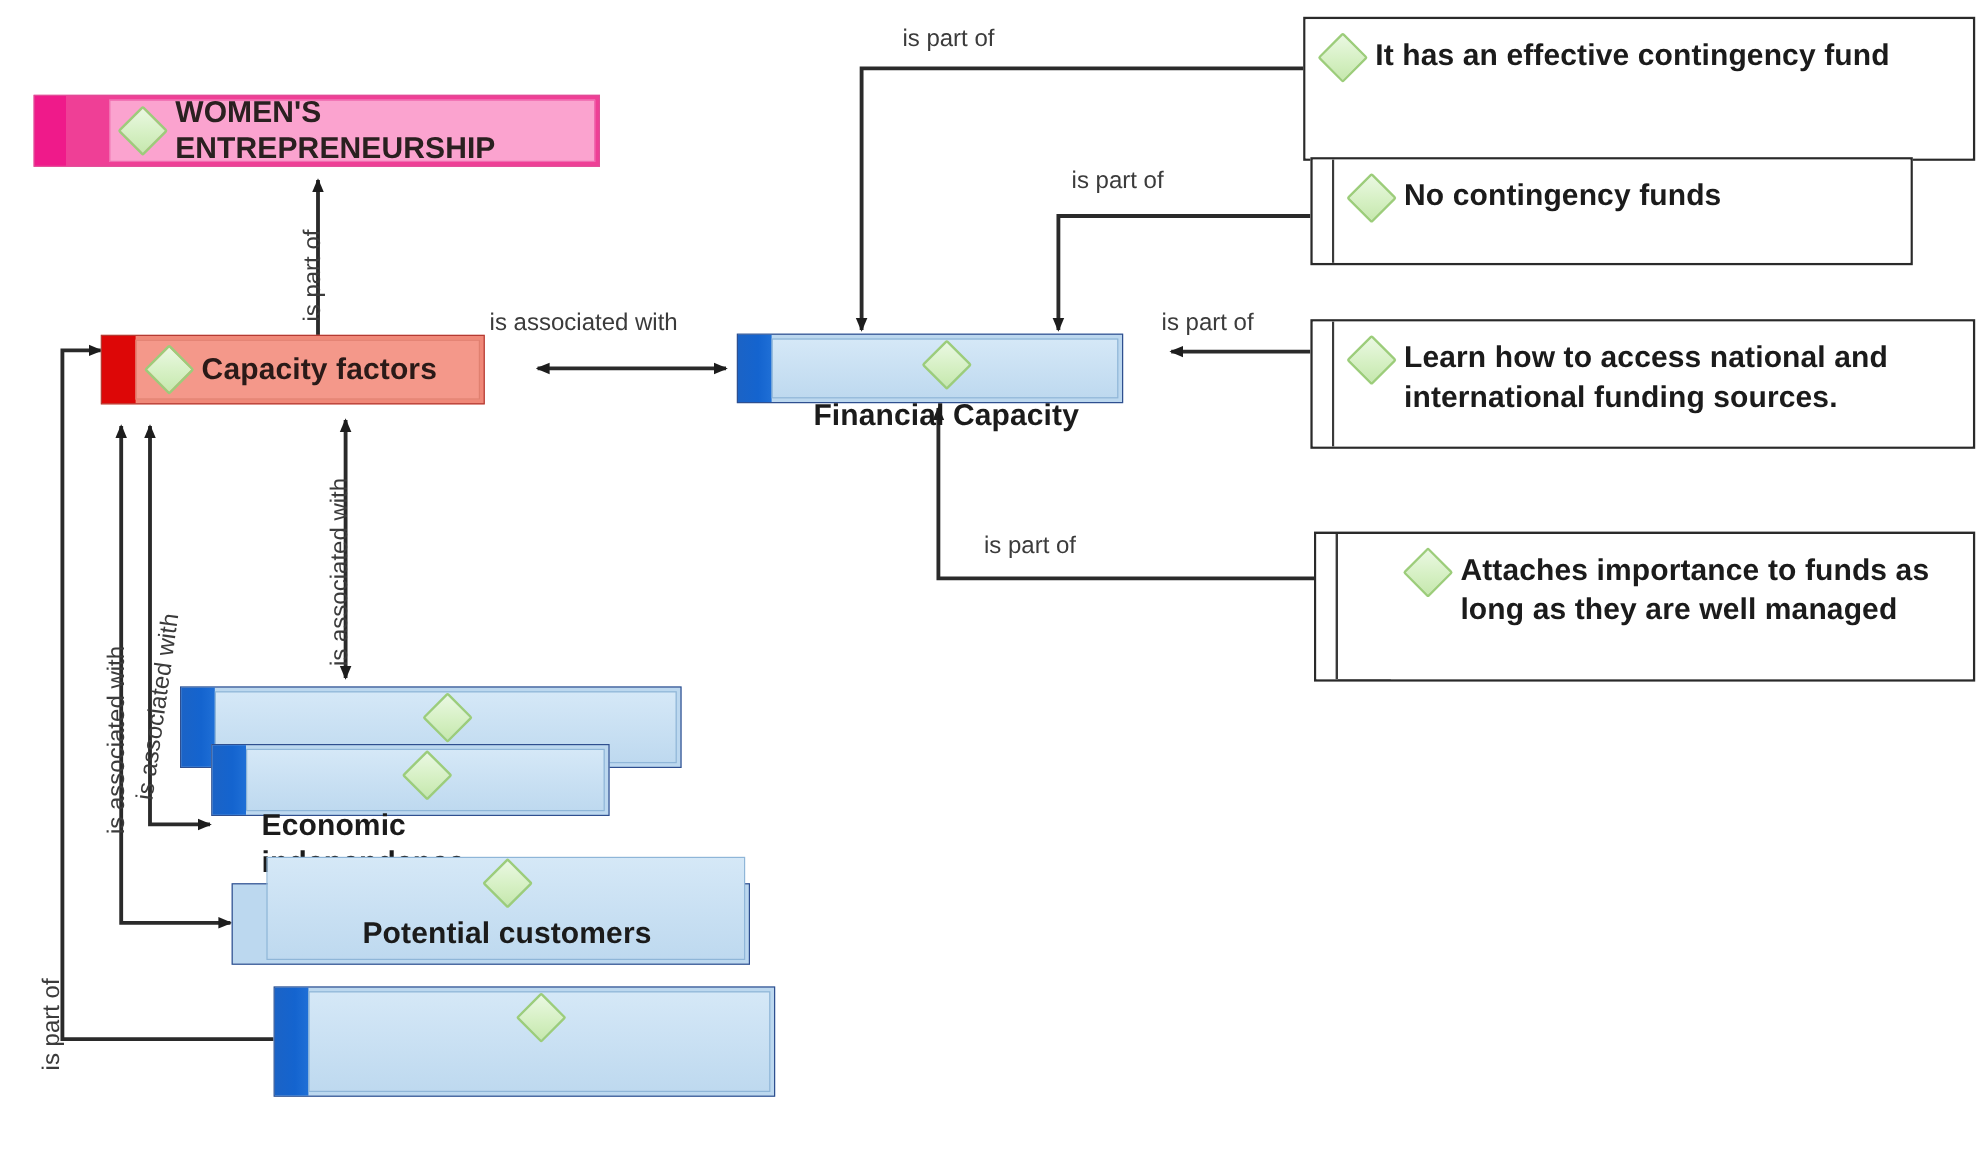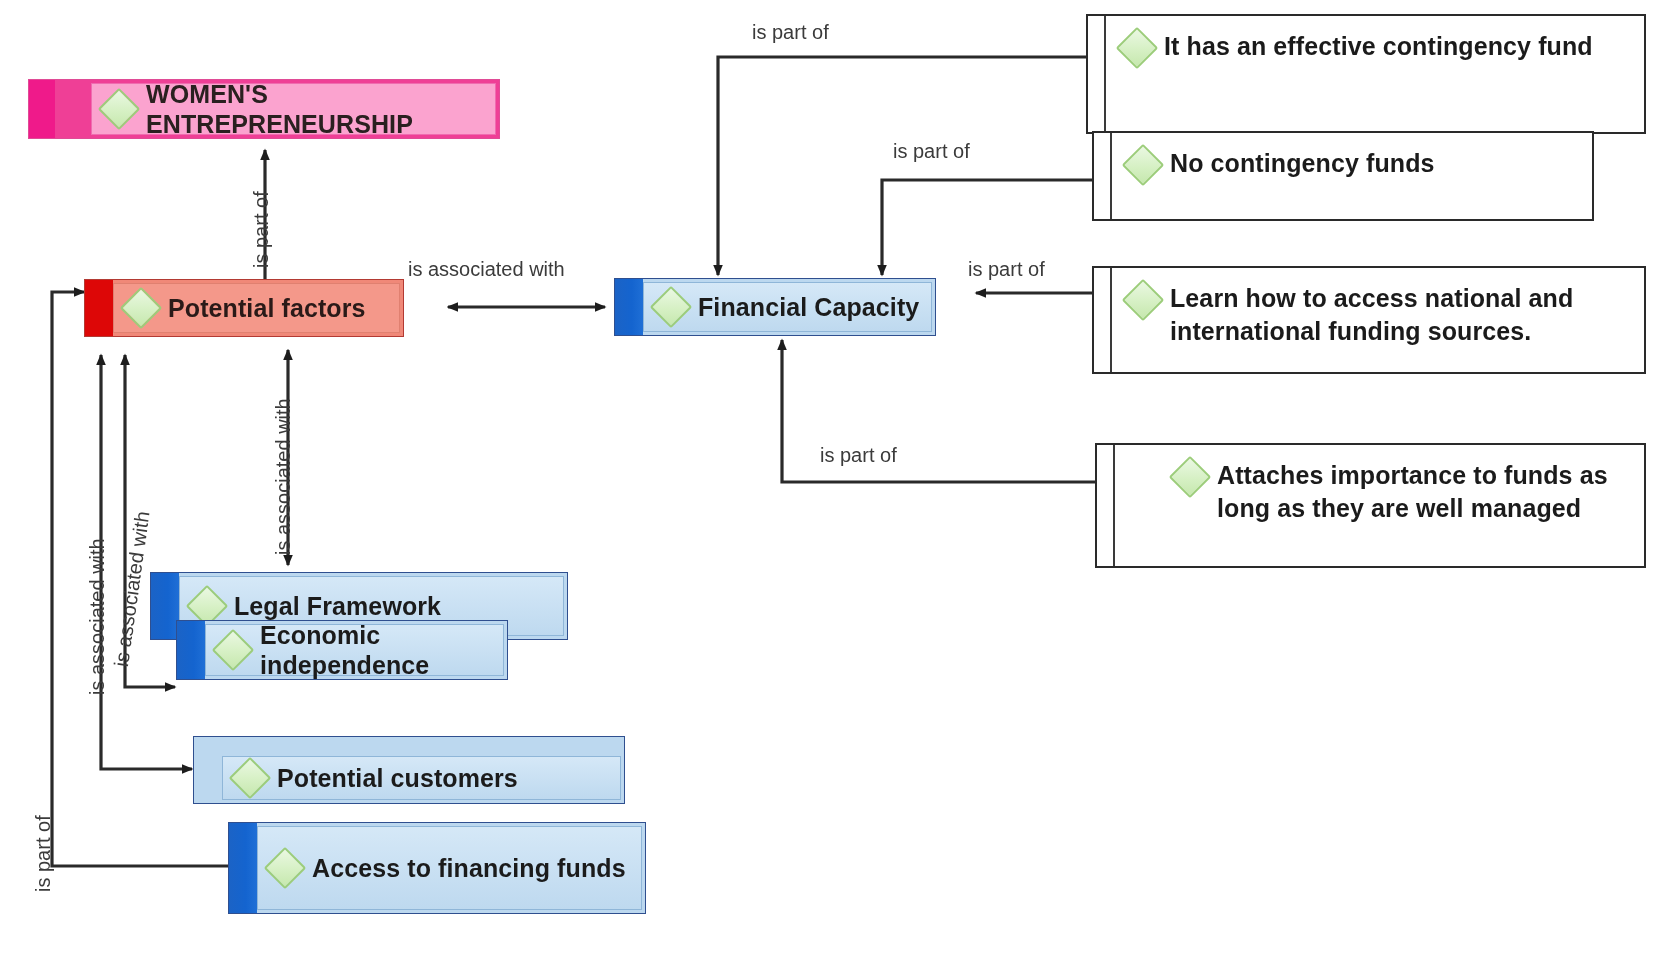--- a/index.html
+++ b/index.html
@@ -106,20 +106,21 @@
     background: #bcd8ef;
   }
   .node-blue .stripe {
     width: 28px;
     background: linear-gradient(to right, #1b63c6 0%, #1464cf 60%, #1f6fd6 100%);
   }
   .node-blue .body {
     background: linear-gradient(to bottom, #d5e8f7 0%, #bed9ef 100%);
     border: 1px solid #8fb6d8;
     margin: 3px 3px 3px 0;
+    flex-direction: column;
   }
   .node-blue .label {
     font-size: 25px;
   }
 
   
   .node-white {
     border: 2px solid #2a2a2a;
     background: #ffffff;
   }
@@ -226,21 +227,21 @@
     <div class="body">
       <div class="diamond"></div>
       <div class="label">WOMEN'S ENTREPRENEURSHIP</div>
     </div>
   </div>
 
   <div class="node node-red" style="left:84px; top:279px; width:320px; height:58px;">
     <div class="stripe"></div>
     <div class="body">
       <div class="diamond"></div>
-      <div class="label">Potential factors</div>
+      <div class="label">Capacity factors</div>
     </div>
   </div>
 
   <div class="node node-blue" style="left:614px; top:278px; width:322px; height:58px;">
     <div class="stripe"></div>
     <div class="body">
       <div class="diamond"></div>
       <div class="label">Financial Capacity</div>
     </div>
   </div>
@@ -266,25 +267,24 @@
     <div class="body">
       <div class="diamond"></div>
       <div class="label">Potential customers</div>
     </div>
   </div>
 
   <div class="node node-blue" style="left:228px; top:822px; width:418px; height:92px;">
     <div class="stripe"></div>
     <div class="body">
       <div class="diamond"></div>
-      <div class="label">Access to financing funds</div>
-    </div>
-  </div>
-
-  <div class="node node-white" style="left:1086px; top:14px; width:560px; height:120px;">
+    </div>
+  </div>
+
+  <div class="node node-white" style="left:1086px; top:14px; width:560px; height:120px;flex-direction:column;">
     <div class="stripe"></div>
     <div class="body">
       <div class="diamond"></div>
       <div class="label">It has an effective contingency fund</div>
     </div>
   </div>
 
   <div class="node node-white" style="left:1092px; top:131px; width:502px; height:90px;">
     <div class="stripe"></div>
     <div class="body">

